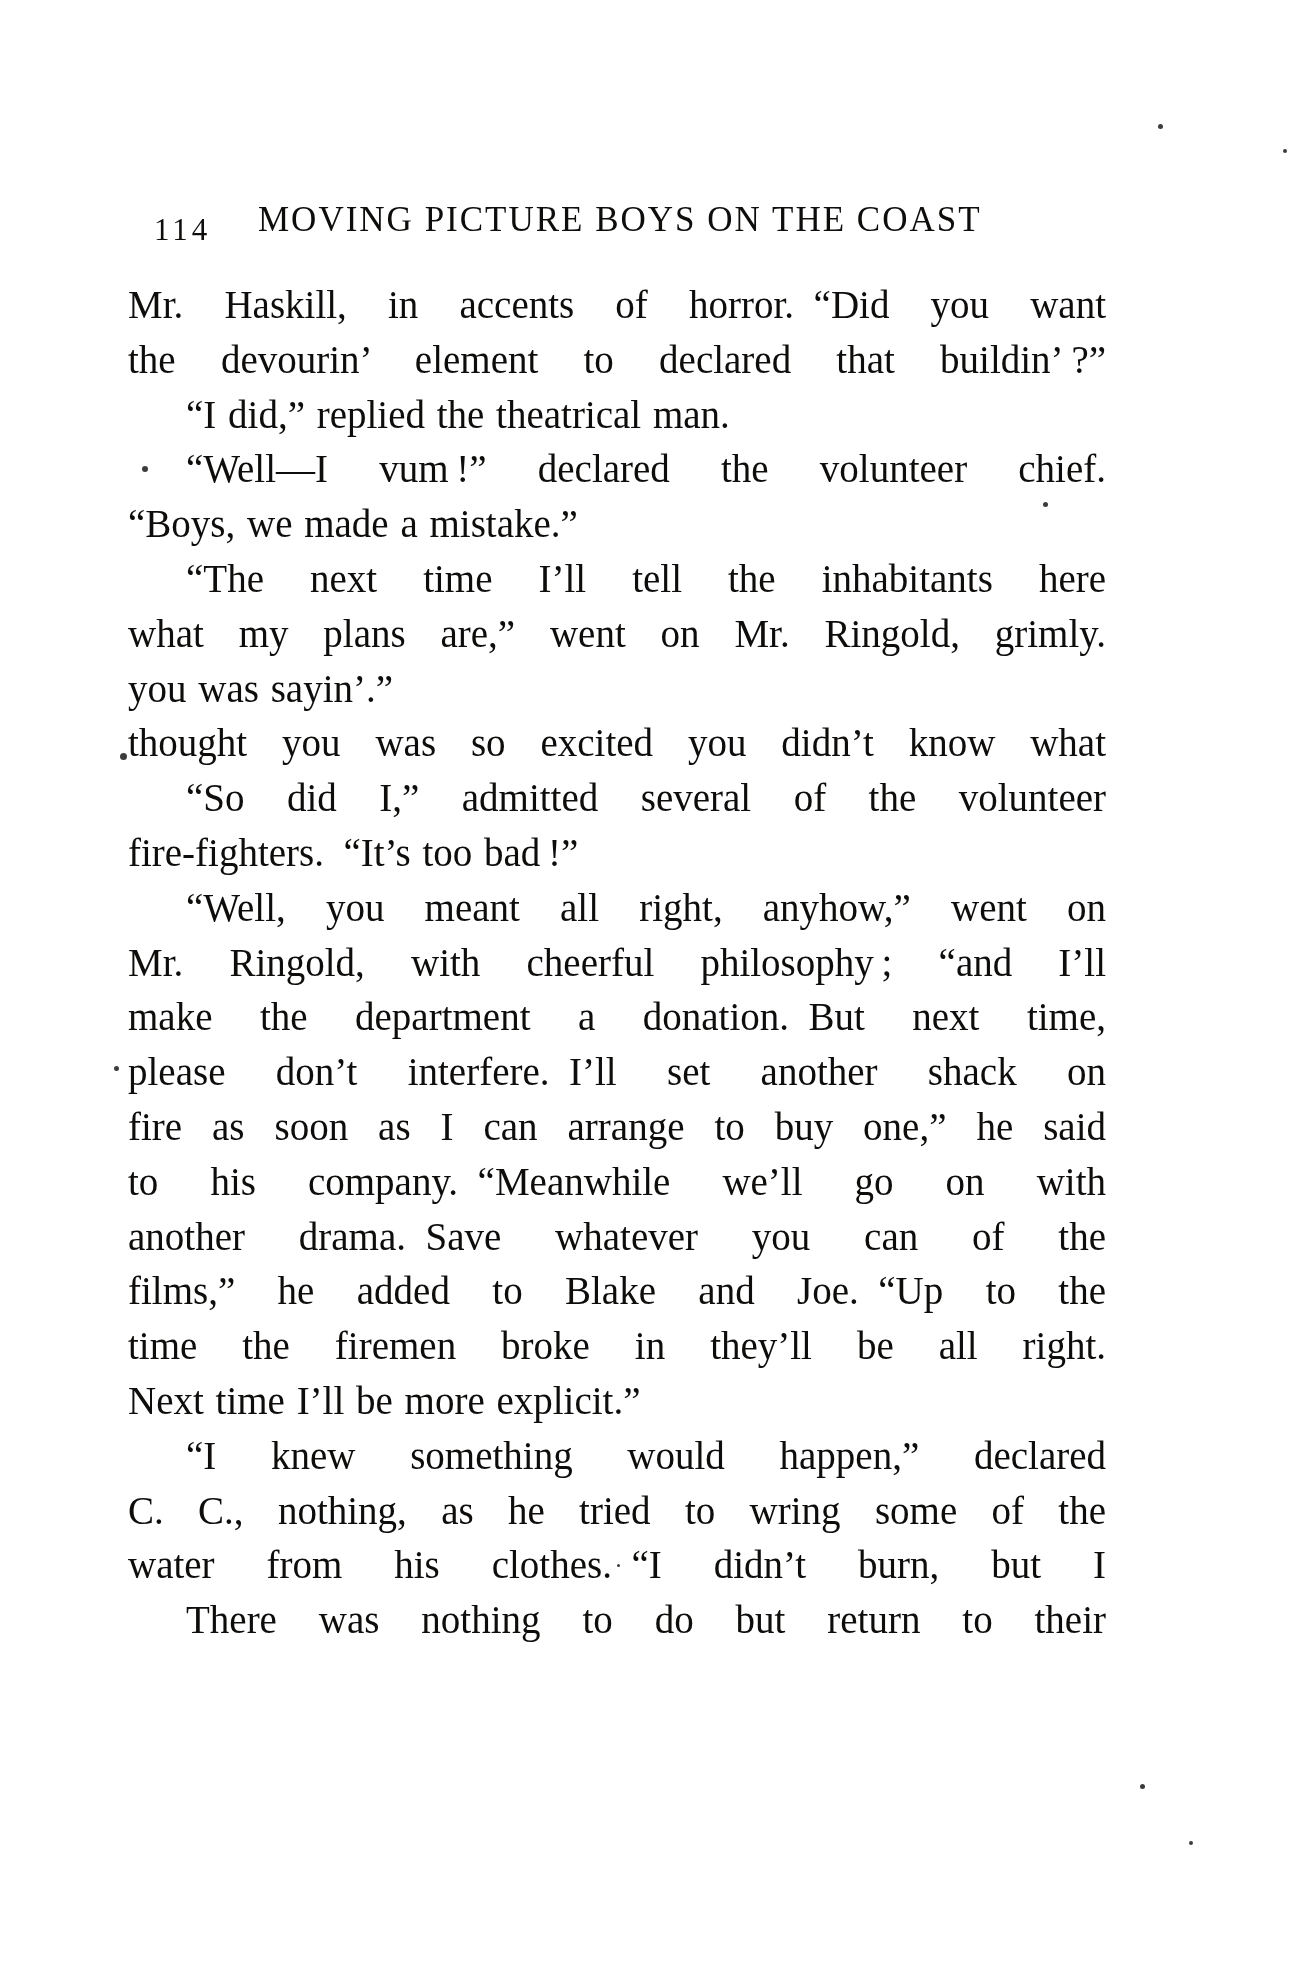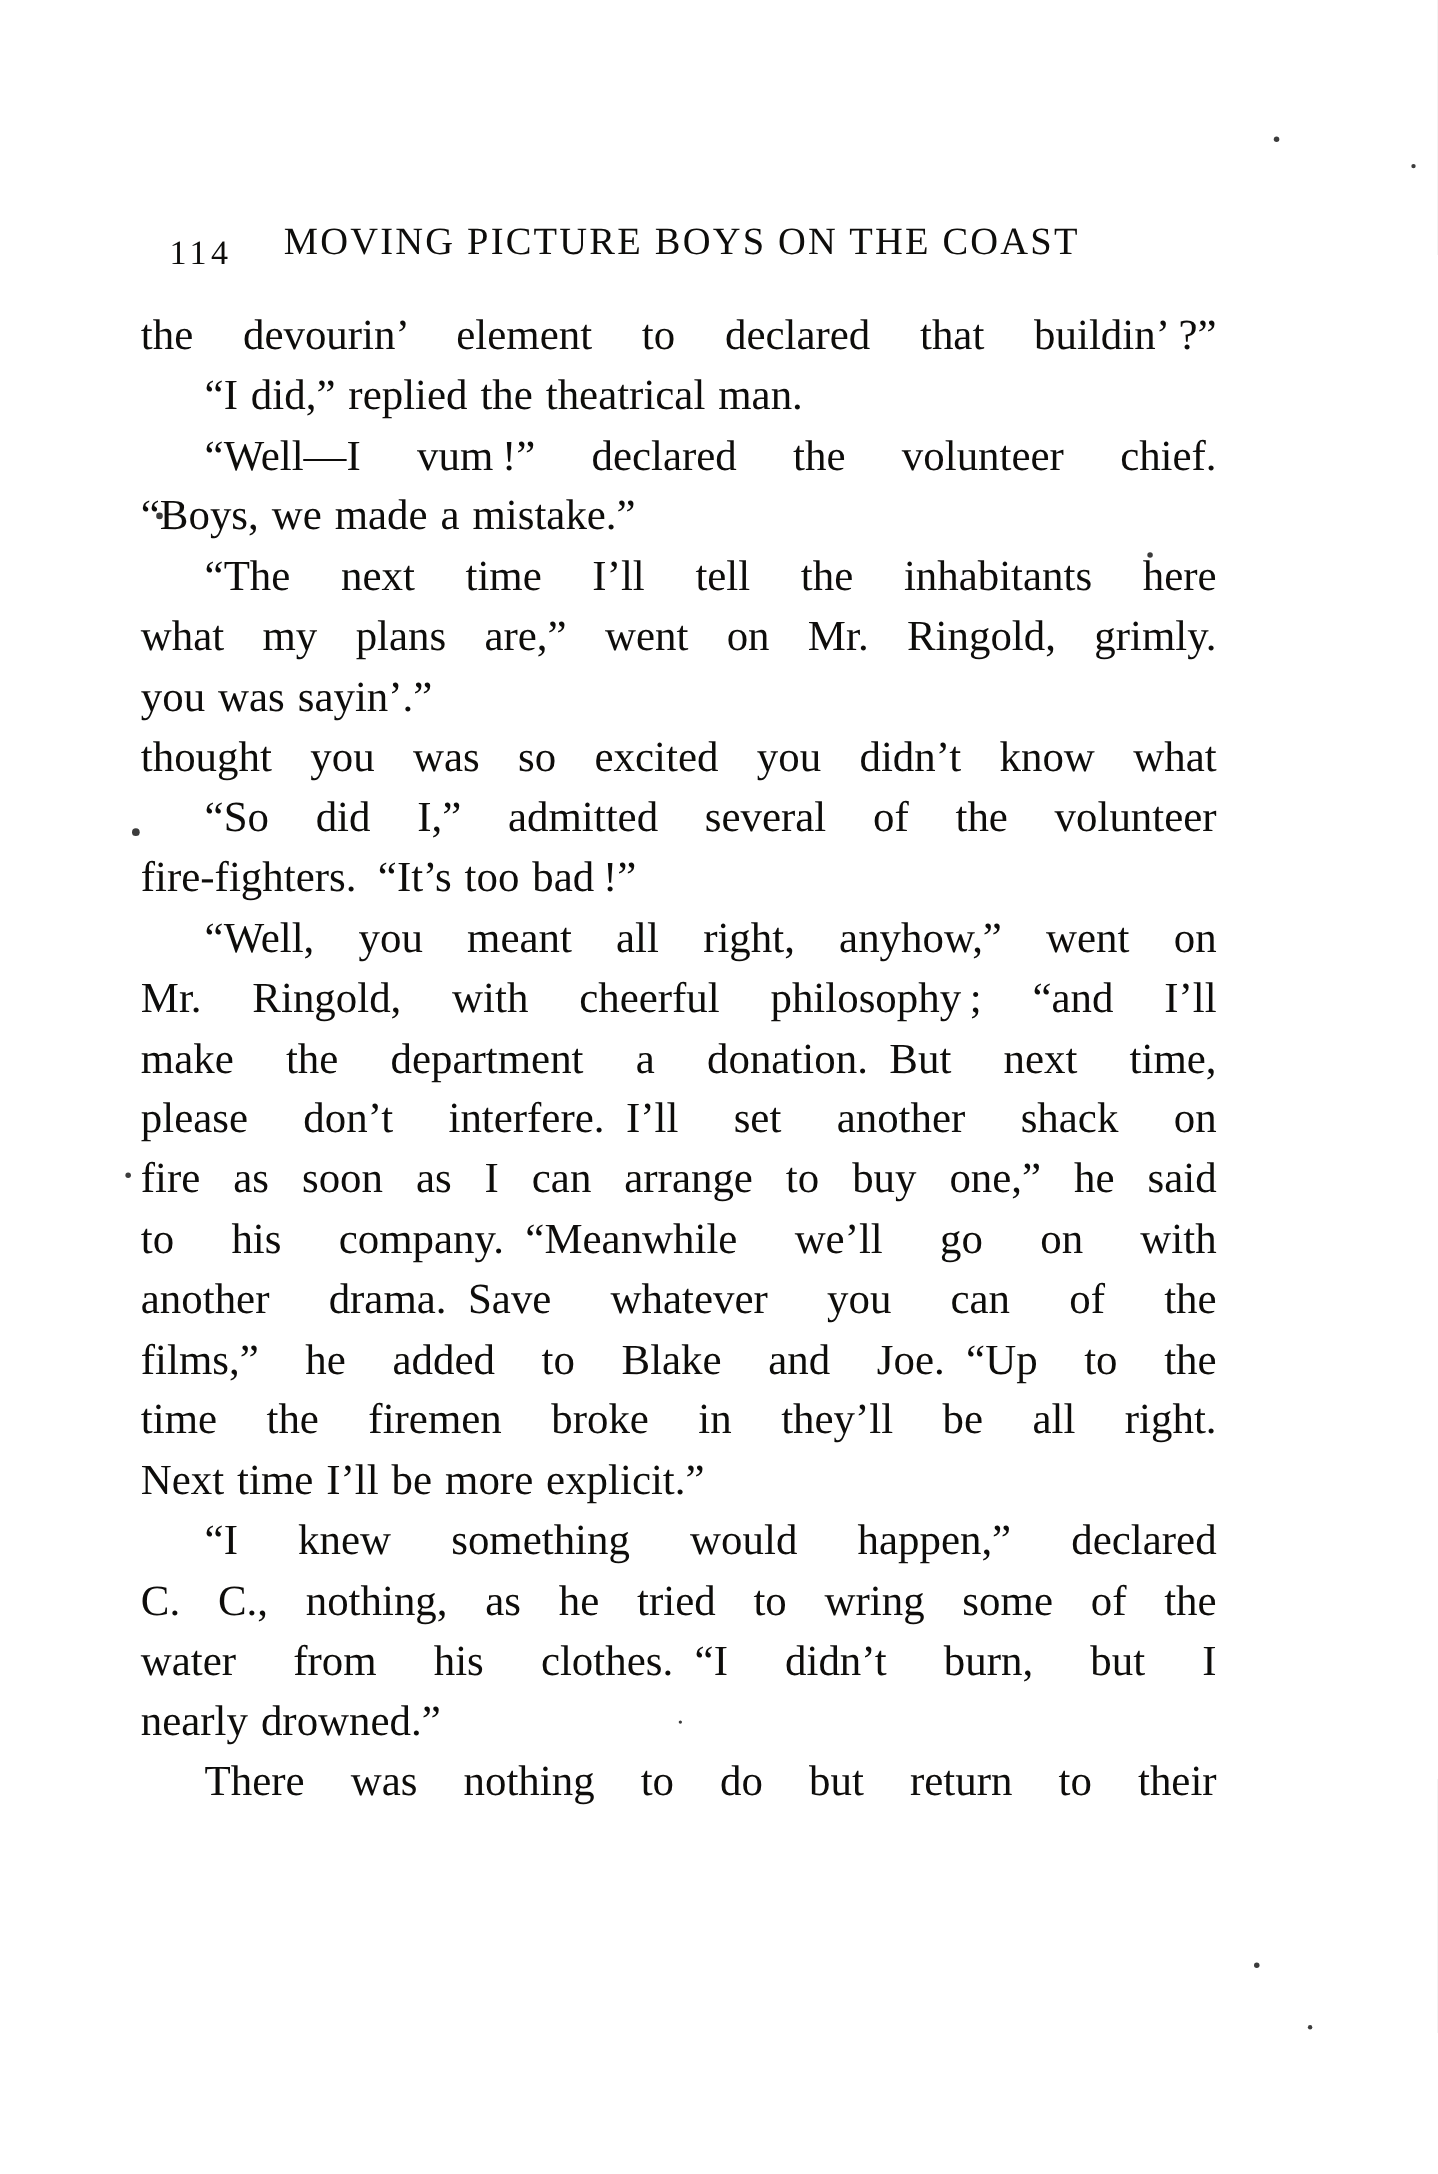--- a/index.html
+++ b/index.html
@@ -37,20 +37,21 @@
 </style>
 </head>
 <body>
 
 <div class="page">
   <div class="header">
     <span class="pagenum">114</span>
     <span class="running-title">MOVING PICTURE BOYS ON THE COAST</span>
   </div>
   <div class="bodytext">
+      <div class="line">Mr. Haskill, in accents of horror. “Did you want</div>
       <div class="line">the devourin’ element to declared that buildin’ ?”</div>
       <div class="line ind nj">“I did,” replied the theatrical man.</div>
       <div class="line ind">“Well—I vum !” declared the volunteer chief.</div>
       <div class="line nj">“Boys, we made a mistake.”</div>
       <div class="line ind">“The next time I’ll tell the inhabitants here</div>
       <div class="line">what my plans are,” went on Mr. Ringold, grimly.</div>
       <div class="line nj">you was sayin’.”</div>
       <div class="line">thought you was so excited you didn’t know what</div>
       <div class="line ind">“So did I,” admitted several of the volunteer</div>
       <div class="line nj">fire-fighters. “It’s too bad !”</div>
@@ -60,21 +61,20 @@
       <div class="line">please don’t interfere. I’ll set another shack on</div>
       <div class="line">fire as soon as I can arrange to buy one,” he said</div>
       <div class="line">to his company. “Meanwhile we’ll go on with</div>
       <div class="line">another drama. Save whatever you can of the</div>
       <div class="line">films,” he added to Blake and Joe. “Up to the</div>
       <div class="line">time the firemen broke in they’ll be all right.</div>
       <div class="line nj">Next time I’ll be more explicit.”</div>
       <div class="line ind">“I knew something would happen,” declared</div>
       <div class="line">C. C., nothing, as he tried to wring some of the</div>
       <div class="line">water from his clothes. “I didn’t burn, but I</div>
-      <div class="line nj">nearly drowned.”</div>
       <div class="line ind">There was nothing to do but return to their</div>
     </div>
 <div class="speck" style="left: 1158px; top: 124px; width: 5px; height: 5px;"></div>
     <div class="speck" style="left: 1283px; top: 149px; width: 4px; height: 4px;"></div>
     <div class="speck" style="left: 1043px; top: 502px; width: 5px; height: 5px;"></div>
     <div class="speck" style="left: 142px; top: 466px; width: 6px; height: 6px;"></div>
     <div class="speck" style="left: 120px; top: 753px; width: 7px; height: 7px;"></div>
     <div class="speck" style="left: 114px; top: 1066px; width: 5px; height: 5px;"></div>
     <div class="speck" style="left: 1140px; top: 1784px; width: 5px; height: 5px;"></div>
     <div class="speck" style="left: 1189px; top: 1841px; width: 4px; height: 4px;"></div>

